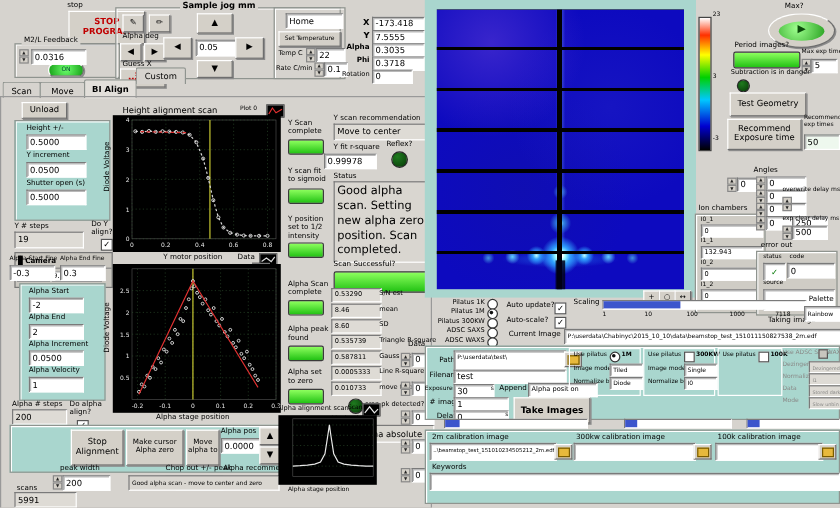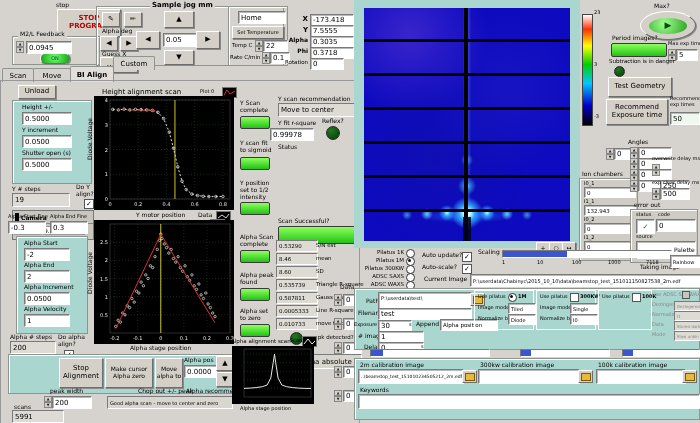--- a/index.html
+++ b/index.html
@@ -40,21 +40,21 @@
 
   <span class="a lbl s6" style="left:56px;top:2px">stop</span>
   <div class="a btn red" style="left:57px;top:9px;width:62px;height:26px;white-space:normal">STOP PROGRAM</div>
 
   <div class="a grp" style="left:12px;top:36px;width:86px;height:27px"></div>
   <span class="a lbl s6" style="left:18px;top:31px;background:#d6d3ce;padding:0 2px">M2/L Feedback</span>
   <span class="a spin" style="left:16px;top:41px;height:11px">
       <span>▲</span>
       <span>▼</span>
     </span>
-  <div class="a fld" style="left:26px;top:41px;width:40px;height:11px">0.0945</div>
+  <div class="a fld" style="left:26px;top:41px;width:40px;height:11px">0.0316</div>
   <div class="a btn oval" style="left:40px;top:53px;width:28px;height:9px;font-size:5px;background:radial-gradient(circle at 50% 40%,#6dff6d,#17a017);color:#043;border-radius:5px">ON</div>
 
   <div class="a grp" style="left:96px;top:6px;width:186px;height:58px"></div>
   <span class="a lbl" style="left:150px;top:1px;background:#d6d3ce;padding:0 2px;font-weight:bold">Sample jog mm</span>
   <div class="a btn" style="left:102px;top:12px;width:16px;height:13px">
       <span>✎</span>
     </div>
   <div class="a btn" style="left:124px;top:12px;width:16px;height:13px">
       <span>✏</span>
     </div>
@@ -209,20 +209,21 @@
   <span class="a lbl s6 wrap" style="left:240px;top:180px;width:34px;white-space:normal">Y position set to 1/2 intensity</span>
   <div class="a ledbar" style="left:240px;top:202px;width:28px;height:11px"></div>
 
   <span class="a lbl s6" style="left:278px;top:96px">Y scan recommendation</span>
   <div class="a ind" style="left:278px;top:103px;width:76px;height:12px">Move to center</div>
   <span class="a lbl s6" style="left:278px;top:120px">Y fit r-square</span>
   <div class="a fld" style="left:270px;top:128px;width:38px;height:11px">0.99978</div>
   <span class="a lbl s6" style="left:322px;top:118px">Reflex?</span>
   <div class="a led off" style="left:326px;top:126px;width:12px;height:12px"></div>
   <span class="a lbl s6" style="left:278px;top:144px">Status</span>
+  <div class="a ind wrap" style="left:278px;top:151px;width:78px;height:62px;font-size:9.5px;white-space:normal;align-items:flex-start;padding:2px;background:#d9d6d0;line-height:1.3">Good alpha scan. Setting new alpha zero position. Scan completed.</div>
   <span class="a lbl s6" style="left:278px;top:218px">Scan Successful?</span>
   <div class="a ledbar" style="left:278px;top:226px;width:78px;height:16px"></div>
 
   <span class="a lbl s5" style="left:8px;top:214px">Alpha Start Fine</span>
   <div class="a fld" style="left:8px;top:221px;width:32px;height:11px">-0.3</div>
   <span class="a lbl s5" style="left:50px;top:214px">Alpha End Fine</span>
   <div class="a fld" style="left:50px;top:221px;width:32px;height:11px">0.3</div>
   <div class="a teal grp" style="left:16px;top:236px;width:70px;height:96px"></div>
   <span class="a lbl s6" style="left:24px;top:240px">Alpha Start</span>
   <div class="a fld" style="left:24px;top:248px;width:40px;height:11px">-2</div>
@@ -596,20 +597,21 @@
   <span class="a lbl s5" style="left:2px;top:322px">Exposure time</span>
   <div class="a fld" style="left:26px;top:320px;width:28px;height:10px">30</div>
   <span class="a lbl s5" style="left:57px;top:322px">s</span>
   <span class="a lbl s6" style="left:64px;top:321px">Append</span>
   <div class="a fld" style="left:88px;top:319px;width:52px;height:10px;font-size:5.5px">Alpha position</div>
   <span class="a lbl s6" style="left:6px;top:333px"># images</span>
   <div class="a fld" style="left:26px;top:331px;width:40px;height:10px">1</div>
   <span class="a lbl s6" style="left:12px;top:344px">Delay</span>
   <div class="a fld" style="left:26px;top:342px;width:40px;height:10px">0</div>
   <span class="a lbl s5" style="left:69px;top:344px">s</span>
+  <div class="a btn" style="left:76px;top:331px;width:62px;height:20px;font-weight:bold;font-size:7.5px">Take Images</div>
 
   <div class="a" style="left:122px;top:290px;width:58px;height:38px;border:1px solid #fff"></div>
   <span class="a lbl s5" style="left:126px;top:294px">Use pilatus</span>
   <div class="a radio sel" style="left:156px;top:293px"></div>
   <span class="a lbl s5" style="left:166px;top:294px;font-weight:bold">1M</span>
   <span class="a lbl s5" style="left:126px;top:305px">Image mode</span>
   <div class="a fld" style="left:156px;top:303px;width:22px;height:9px;font-size:5px">Tiled</div>
   <span class="a lbl s5" style="left:126px;top:316px">Normalize by</span>
   <div class="a fld" style="left:156px;top:314px;width:22px;height:9px;font-size:5px">Diode</div>
 

